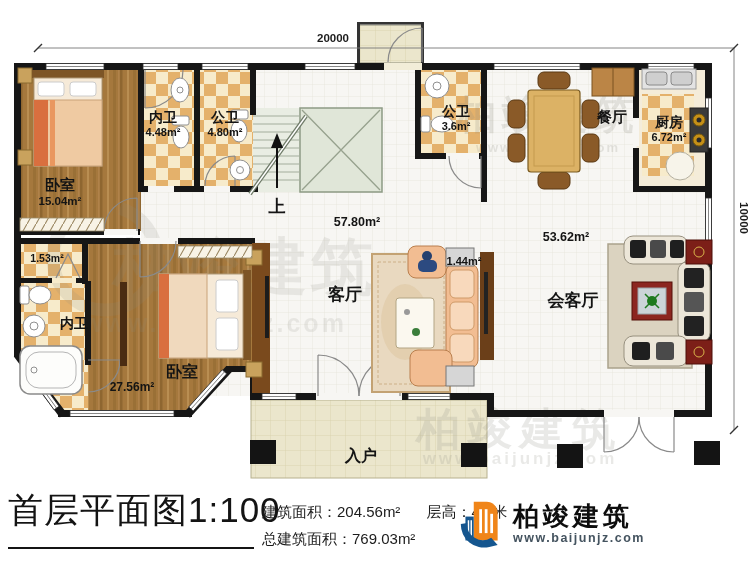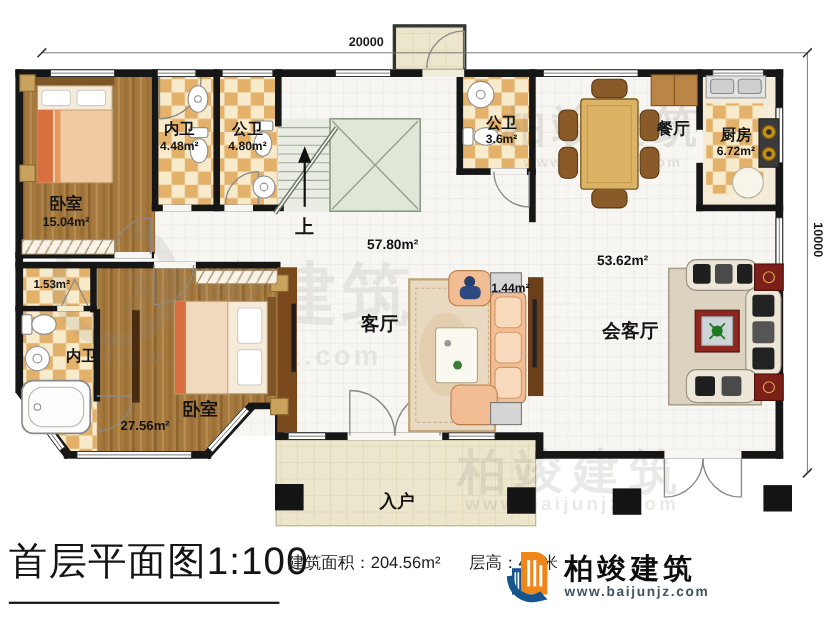--- a/index.html
+++ b/index.html
@@ -365,20 +365,23 @@
   </g>
 </svg>
 
 <div class="footer">
   <div class="fp-title">首层平面图1:100</div>
   <div class="fp-rule"></div>
   <div class="stats">
     <div class="row">
       <span>建筑面积：</span><span>204.56m²</span><span class="gap"></span><span>层高：</span><span>4.0米</span>
     </div>
+    <div class="row">
+      <span>总建筑面积：</span><span>769.03m²</span>
+    </div>
   </div>
   <div class="brand">
     <svg width="46" height="56" viewBox="0 0 50 58">
       <path d="M16,6 h14 a12,12 0 0 1 12,12 v30 h-26 z" fill="#f08519"></path>
       <rect x="22" y="14" width="3" height="26" fill="#fff"></rect>
       <rect x="28" y="14" width="3" height="26" fill="#fff"></rect>
       <rect x="34" y="19" width="3" height="21" fill="#fff"></rect>
       <rect x="7" y="22" width="9" height="26" fill="#15568f"></rect>
       <rect x="9.5" y="26" width="1.6" height="18" fill="#fff"></rect>
       <rect x="12.5" y="26" width="1.6" height="18" fill="#fff"></rect>

